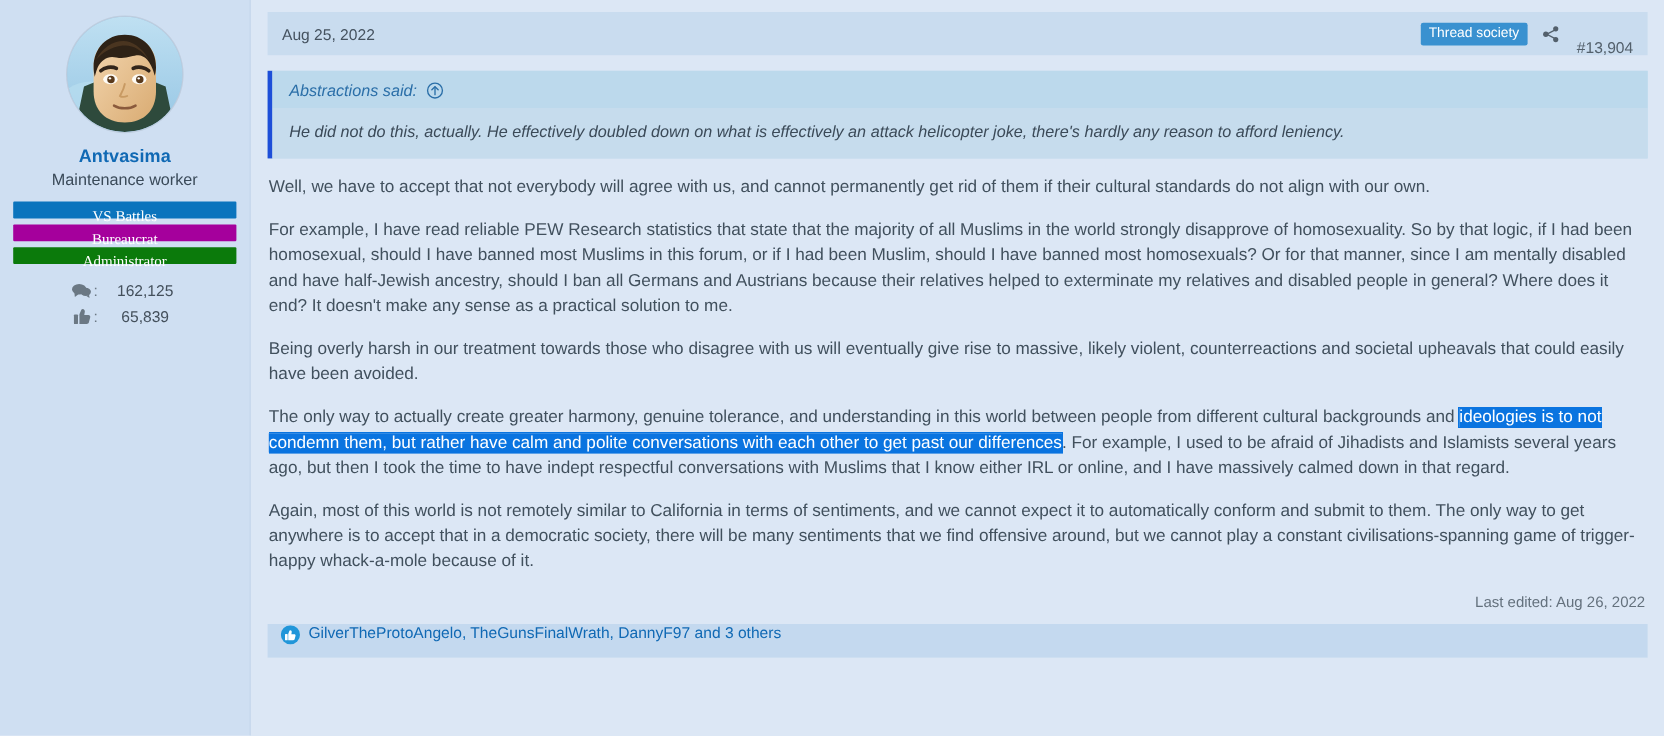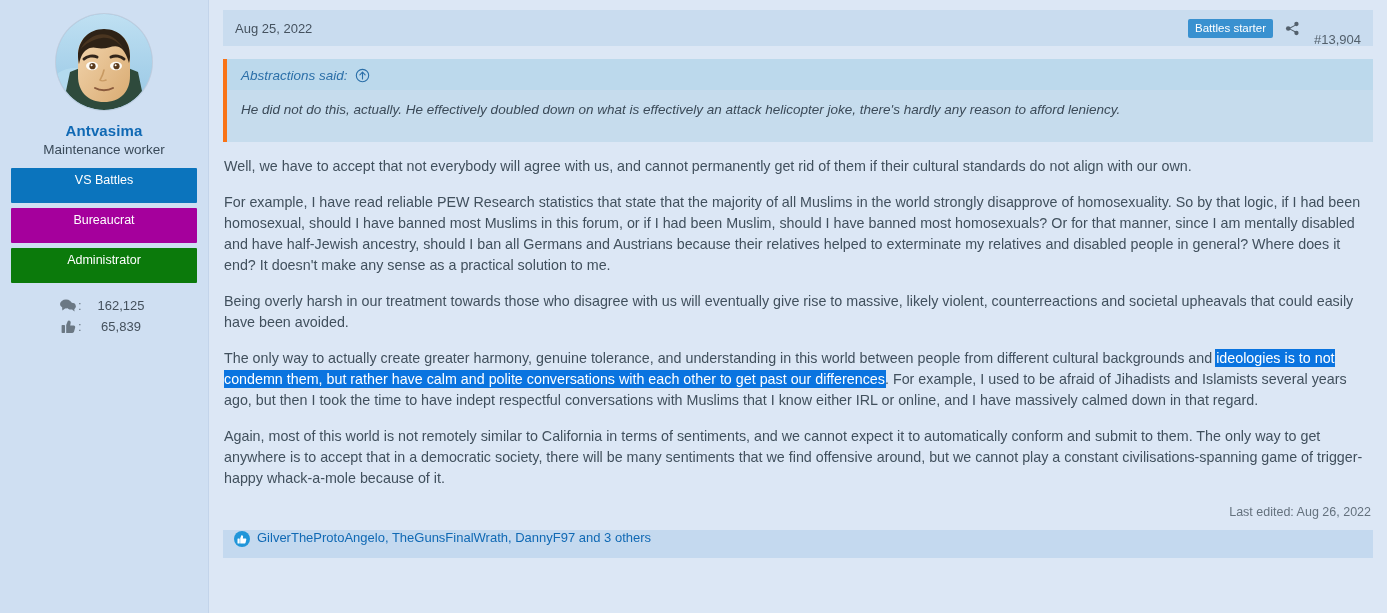--- a/index.html
+++ b/index.html
@@ -54,27 +54,28 @@
   .usertitle {
     margin-top: 3px;
     font-size: 13.5px;
     color: #3a4a59;
   }
   .banners {
     margin-top: 11px;
     width: 186px;
   }
   .banner {
-    height: 35px;
+    height: 14px;
     line-height: 25px;
     text-align: center;
     color: #ffffff;
     font-size: 12.5px;
     margin-bottom: 5px;
     border-radius: 1px;
+    font-family: Liberation Serif, serif;
   }
   .banner.b1 { background: #0b74bd; }
   .banner.b2 { background: #a5009c; }
   .banner.b3 { background: #0b7a0b; }
 
   .stats {
     margin-top: 7px;
     width: 150px;
     font-size: 13px;
     color: #44505c;
@@ -129,36 +130,36 @@
     margin-right: 14px;
     display: flex;
     align-items: center;
     color: #53606c;
   }
   .post-number { font-size: 13px; color: #53606c; margin-top: 23px; }
 
   
   .quote {
     margin-top: 13px;
-    border-left: 4px solid #f97316;
+    border-left: 4px solid #1d4ed8;
     background: #c0dcee;
   }
   .quote-head {
     padding: 9px 12px 7px 14px;
     font-size: 13.5px;
     font-style: italic;
     color: #2b6fa8;
     display: flex;
     align-items: center;
     background: #bcd9ec;
   }
   .quote-head-label { margin-right: 7px; }
   .quote-body {
     background: #c6dced;
-    padding: 11px 14px 23px 14px;
+    padding: 11px 14px 13px 14px;
     font-size: 13.5px;
     font-style: italic;
     color: #3b4a58;
     line-height: 1.35;
   }
 
   
   .post-body {
     padding: 0 1px;
     font-size: 14.3px;
@@ -274,21 +275,21 @@
         <span class="stat-value">65,839</span>
       </div>
     </div>
   </aside>
 
   <section class="message">
 
     <div class="msg-head">
       <span class="msg-date">Aug 25, 2022</span>
       <span class="head-spacer"></span>
-      <span class="thread-starter">Battles starter</span>
+      <span class="thread-starter">Thread society</span>
       <span class="share-icon">
         <svg width="15" height="15" viewBox="0 0 16 16" fill="#53606c">
           <circle cx="12.2" cy="3.2" r="2.3"></circle>
           <circle cx="3.4" cy="8" r="2.4"></circle>
           <circle cx="12.2" cy="12.8" r="2.3"></circle>
           <path d="M4.6 7.2 L11 3.9 L11.5 4.9 L5.1 8.2 Z"></path>
           <path d="M5.1 7.9 L11.5 11.2 L11 12.2 L4.6 8.9 Z"></path>
         </svg>
       </span>
       <span class="post-number">#13,904</span>

